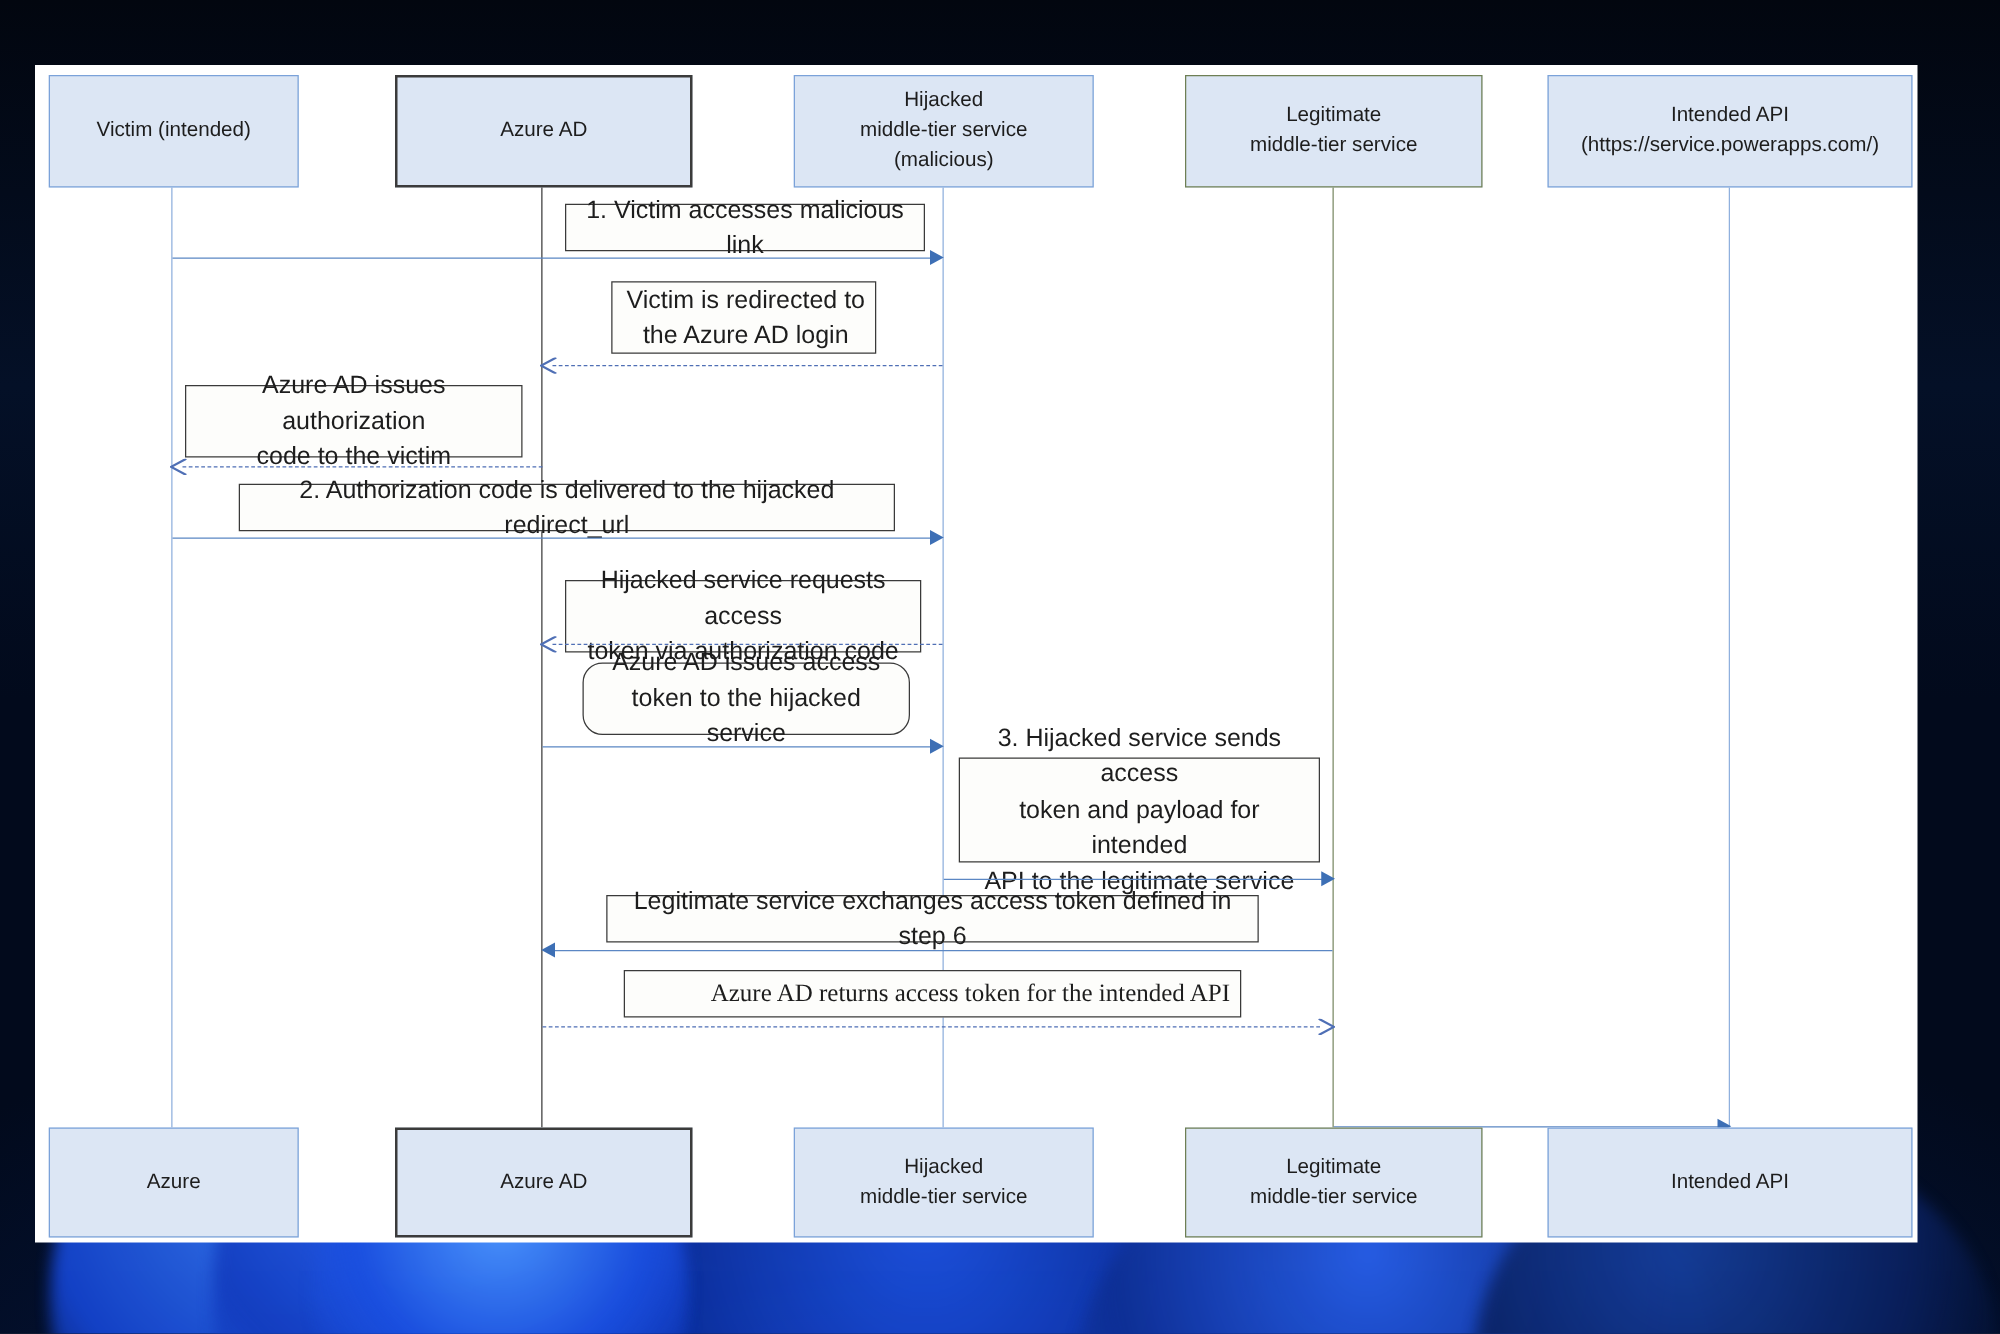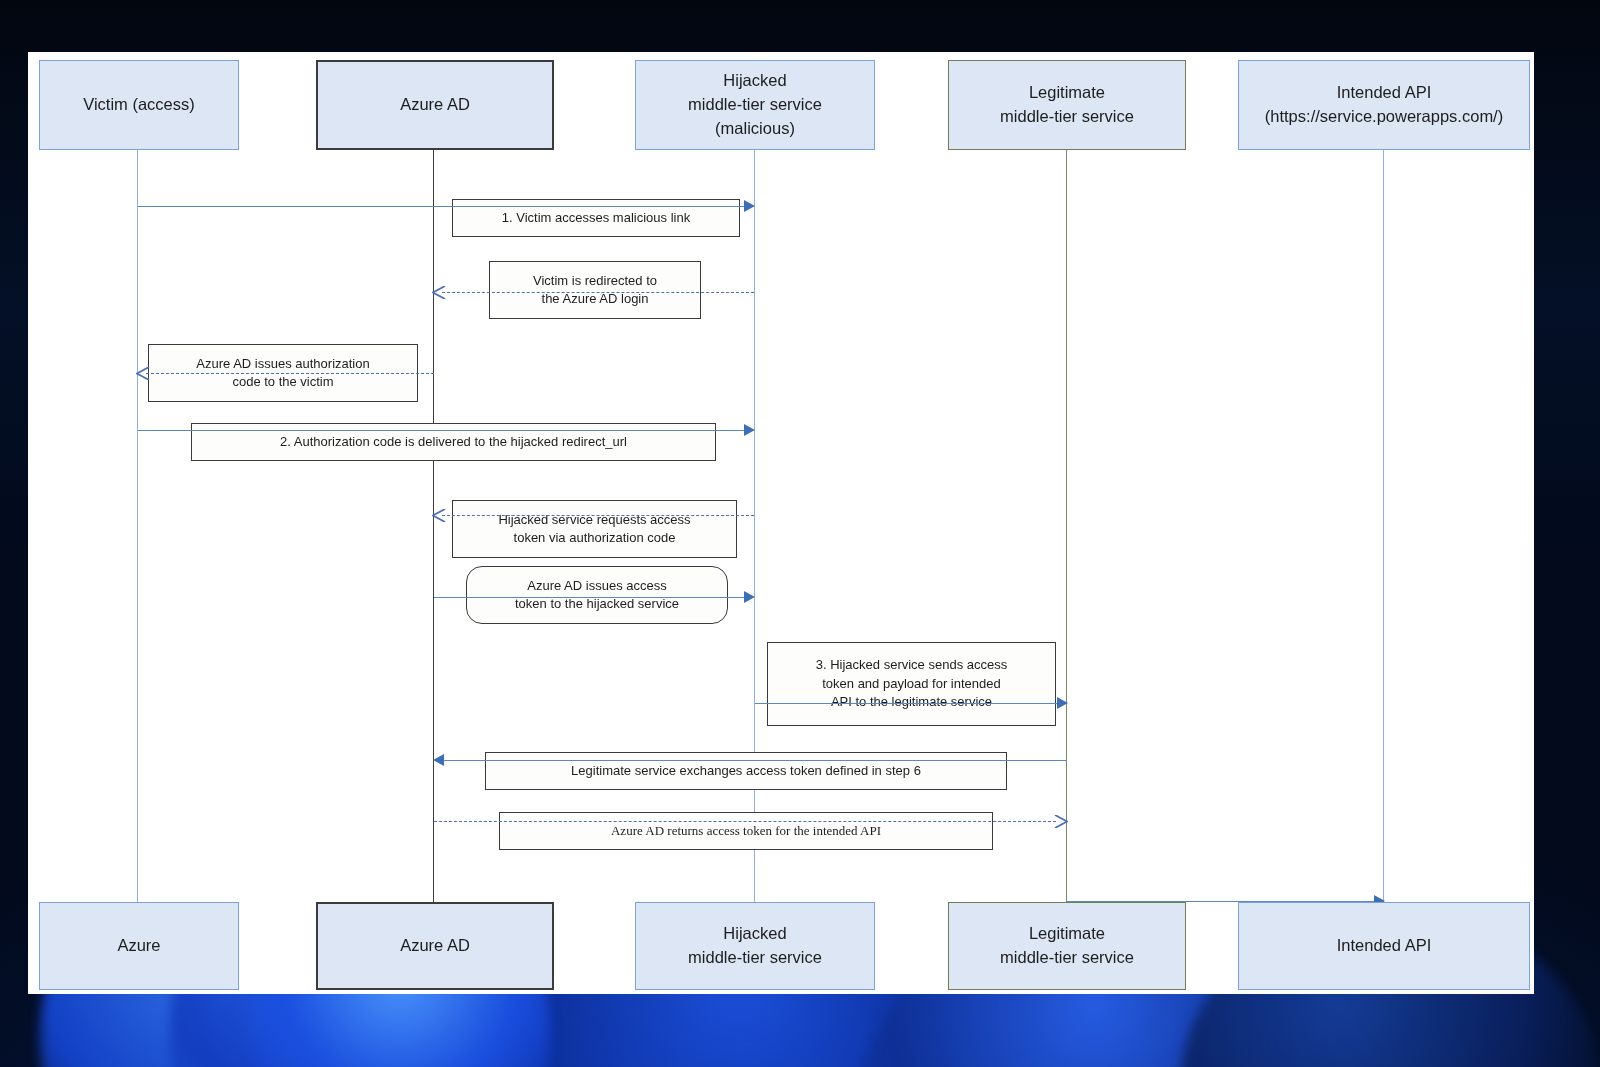--- a/index.html
+++ b/index.html
@@ -121,47 +121,46 @@
   }
   .arrowhead.open svg { display: block; }
 
   
   .label {
     position: absolute;
     box-sizing: border-box;
     background: #fdfdfb;
     border: 1.8px solid #3a3a3a;
     color: #1d1d1d;
-    font-size: 13px;
+    font-size: 20px;
     line-height: 1.42;
     display: flex;
     align-items: center;
-    justify-content: center;
+    justify-content: flex-end;
     text-align: center;
     padding: 3px 8px;
-    margin-top: 36px;
   }
 </style>
 </head>
 <body>
 
 <div id="wallpaper">
   <div class="petal p3"></div>
   <div class="petal p4"></div>
   <div class="petal p1"></div>
   <div class="petal p2"></div>
   <div class="petal p5"></div>
   <div class="petal p6"></div>
   <div class="dark-top"></div>
 </div>
 
 <div id="canvas">
 
   <div class="pbox blue" style="left:11px;  top:8px;   width:200px; height:90px;">
-    <span>Victim (access)</span>
+    <span>Victim (intended)</span>
   </div>
   <div class="pbox dark" style="left:288px; top:8px;   width:238px; height:90px;">
     <span>Azure AD</span>
   </div>
   <div class="pbox blue" style="left:607px; top:8px;   width:240px; height:90px;">
     <span>Hijacked<br>middle-tier service<br>(malicious)</span>
   </div>
   <div class="pbox green" style="left:920px; top:8px;  width:238px; height:90px;">
     <span>Legitimate<br>middle-tier service</span>
   </div>

